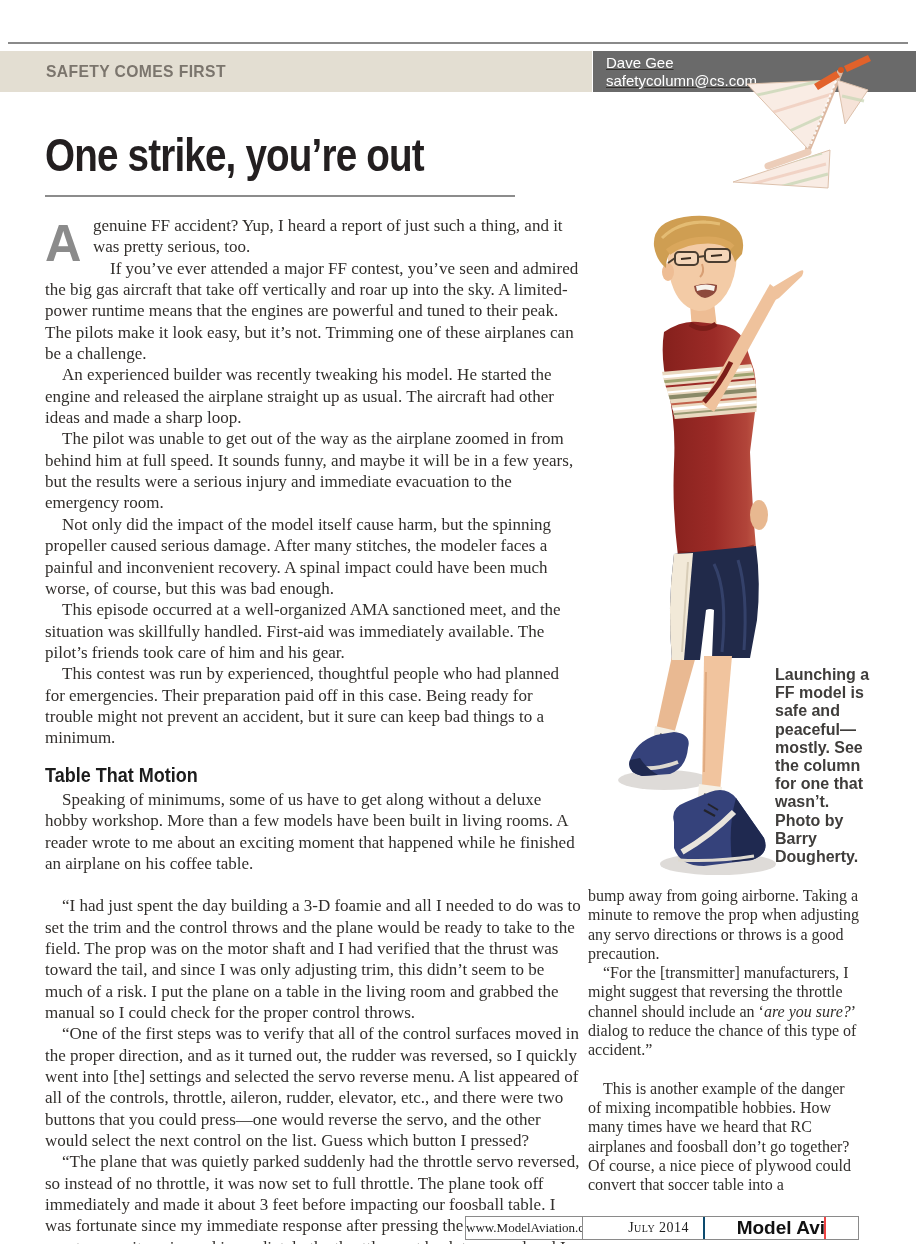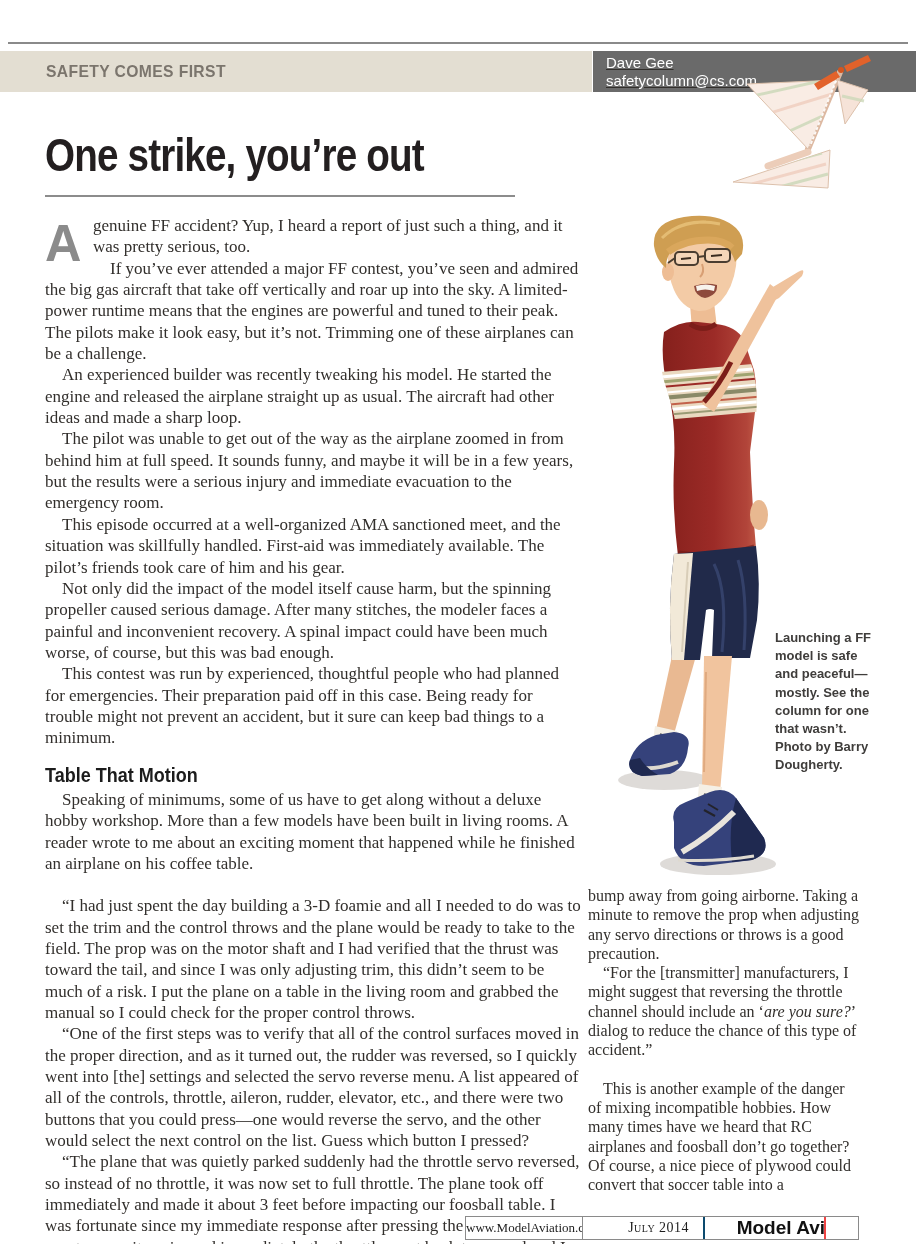--- a/index.html
+++ b/index.html
@@ -21,22 +21,22 @@
   .main-col{position:absolute;left:45px;top:203px;width:538px;font-size:17px;line-height:21.35px;}
   .main-col p,.right-col p{margin:0;}
   .ind{text-indent:17px;}
   .dropcap{float:left;width:42px;height:58px;font-family:"Liberation Sans",sans-serif;font-weight:bold;
           font-size:52px;line-height:48px;color:var(--dropcap,#8b8b8b);margin:4px 6px 0 0;
           transform:scaleX(.97);transform-origin:left top;}
   .subhead{margin:16px 0 3px 0;font-family:"Liberation Sans",sans-serif;font-weight:bold;font-size:20px;
           color:#1c1c1c;transform:scaleX(.9);transform-origin:left center;white-space:nowrap;}
   .linegap{height:21px;}
   .boy{position:absolute;left:618px;top:200px;width:195px;height:675px;}
-  .caption{position:absolute;left:775px;top:617px;width:102px;font-family:"Liberation Sans",sans-serif;
-          font-weight:bold;font-size:13px;line-height:18.2px;color:#3f3d3b;}
+  .caption{position:absolute;left:775px;top:654px;width:102px;font-family:"Liberation Sans",sans-serif;
+          font-weight:bold;font-size:16px;line-height:18.2px;color:#3f3d3b;}
   .right-col{position:absolute;left:588px;top:874px;width:272px;font-size:16px;line-height:19.3px;}
   .right-col .linegap{height:19px;}
   .right-col .ind{text-indent:15px;}
   .footer{position:absolute;left:465px;top:1204px;width:394px;height:24px;box-sizing:border-box;
           border:1px solid #8a8a8a;display:flex;align-items:stretch;background:#fff;gap:32px;}
   .fc{box-sizing:border-box;text-align:center;line-height:22px;white-space:nowrap;overflow:hidden;}
   .fc1{width:140px;border-right:1px solid #8a8a8a;font-family:"Liberation Serif",serif;font-size:13px;color:#1d1d1d;}
   .fc2{width:108px;border-right:2px solid #0c4a6e;font-family:"Liberation Serif",serif;font-size:14px;
        font-variant:small-caps;letter-spacing:.5px;color:#1d1d1d;}
   .fc3{width:107px;border-right:2px solid #ef4444;font-family:Liberation Sans, sans-serif;
@@ -98,22 +98,22 @@
   </svg>
 
   <h1 class="headline">One strike, you’re out</h1>
   <div class="headline-rule"></div>
 
   <div class="main-col">
     <p><span class="dropcap">A</span><span>genuine FF accident? Yup, I heard a report of just such a thing, and it was pretty serious, too.</span></p>
     <p class="ind">If you’ve ever attended a major FF contest, you’ve seen and admired the big gas aircraft that take off vertically and roar up into the sky. A limited-power runtime means that the engines are powerful and tuned to their peak. The pilots make it look easy, but it’s not. Trimming one of these airplanes can be a challenge.</p>
     <p class="ind">An experienced builder was recently tweaking his model. He started the engine and released the airplane straight up as usual. The aircraft had other ideas and made a sharp loop.</p>
     <p class="ind">The pilot was unable to get out of the way as the airplane zoomed in from behind him at full speed. It sounds funny, and maybe it will be in a few years, but the results were a serious injury and immediate evacuation to the emergency room.</p>
+    <p class="ind">Not only did the impact of the model itself cause harm, but the spinning propeller caused serious damage. After many stitches, the modeler faces a painful and inconvenient recovery. A spinal impact could have been much worse, of course, but this was bad enough.</p>
     <p class="ind">This episode occurred at a well-organized AMA sanctioned meet, and the situation was skillfully handled. First-aid was immediately available. The pilot’s friends took care of him and his gear.</p>
-    <p class="ind">Not only did the impact of the model itself cause harm, but the spinning propeller caused serious damage. After many stitches, the modeler faces a painful and inconvenient recovery. A spinal impact could have been much worse, of course, but this was bad enough.</p>
     <p class="ind">This contest was run by experienced, thoughtful people who had planned for emergencies. Their preparation paid off in this case. Being ready for trouble might not prevent an accident, but it sure can keep bad things to a minimum.</p>
     <h2 class="subhead">Table That Motion</h2>
     <p class="ind">Speaking of minimums, some of us have to get along without a deluxe hobby workshop. More than a few models have been built in living rooms. A reader wrote to me about an exciting moment that happened while he finished an airplane on his coffee table.</p>
     <div class="linegap"></div>
     <p class="ind">“I had just spent the day building a 3-D foamie and all I needed to do was to set the trim and the control throws and the plane would be ready to take to the field. The prop was on the motor shaft and I had verified that the thrust was toward the tail, and since I was only adjusting trim, this didn’t seem to be much of a risk. I put the plane on a table in the living room and grabbed the manual so I could check for the proper control throws.</p>
     <p class="ind">“One of the first steps was to verify that all of the control surfaces moved in the proper direction, and as it turned out, the rudder was reversed, so I quickly went into [the] settings and selected the servo reverse menu. A list appeared of all of the controls, throttle, aileron, rudder, elevator, etc., and there were two buttons that you could press—one would reverse the servo, and the other would select the next control on the list. Guess which button I pressed?</p>
     <p class="ind">“The plane that was quietly parked suddenly had the throttle servo reversed, so instead of no throttle, it was now set to full throttle. The plane took off immediately and made it about 3 feet before impacting our foosball table. I was fortunate since my immediate response after pressing the wrong button was to press it again, and immediately the throttle went back to normal and I got up to inspect the plane and the game table.</p>
 
   </div>
 

